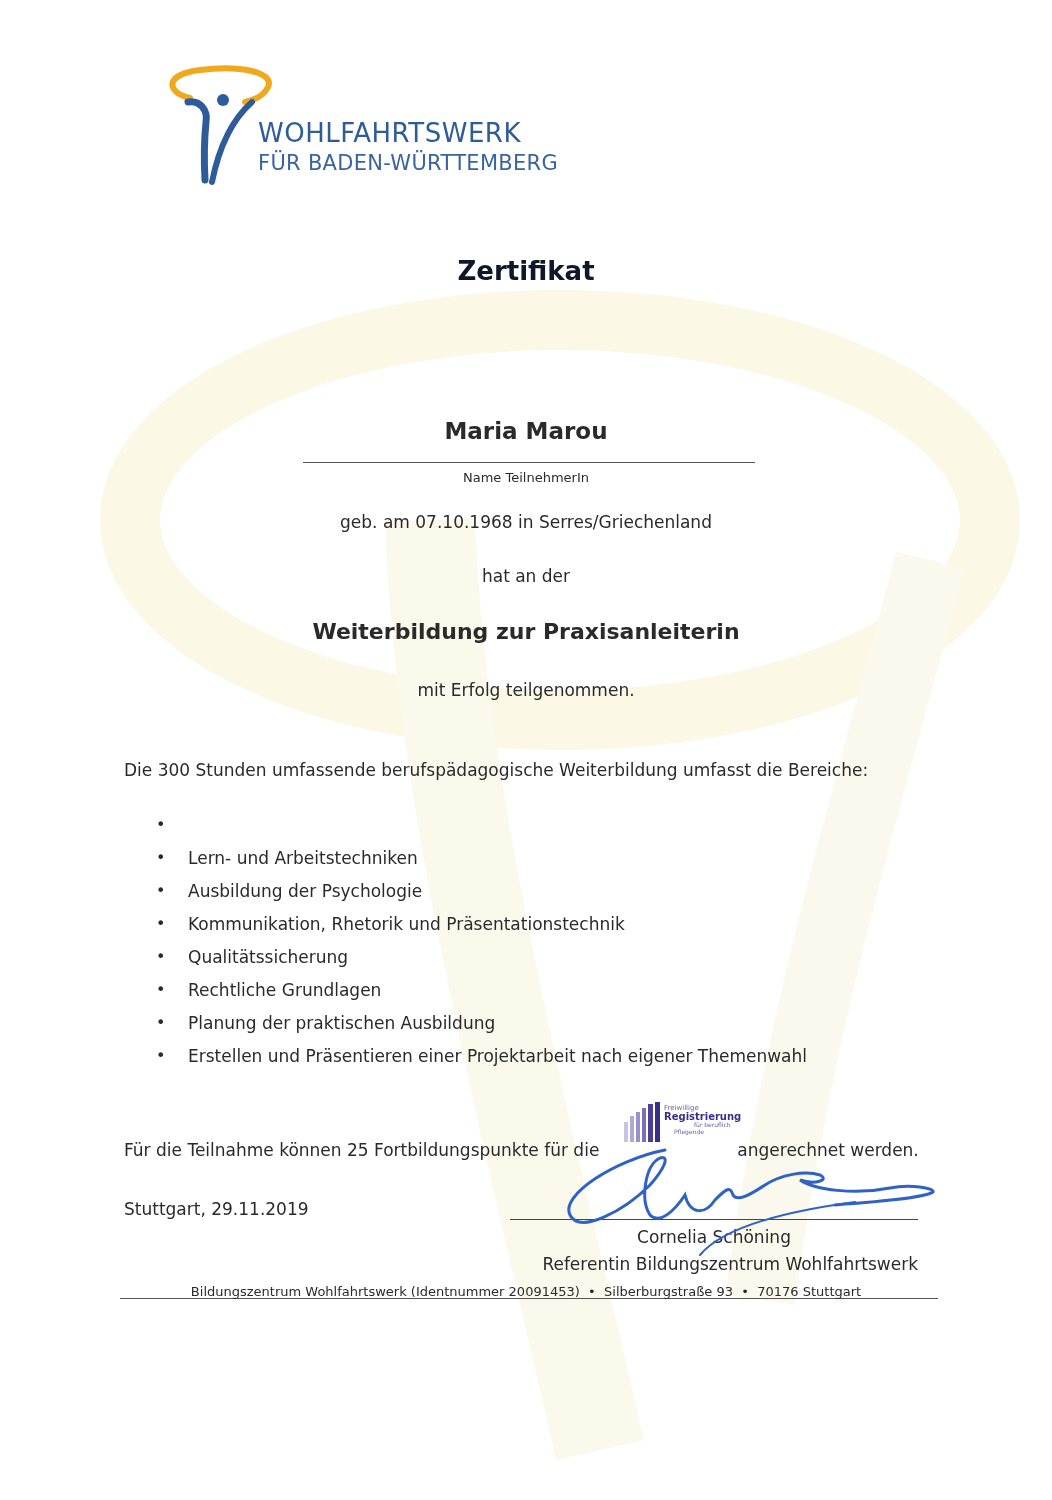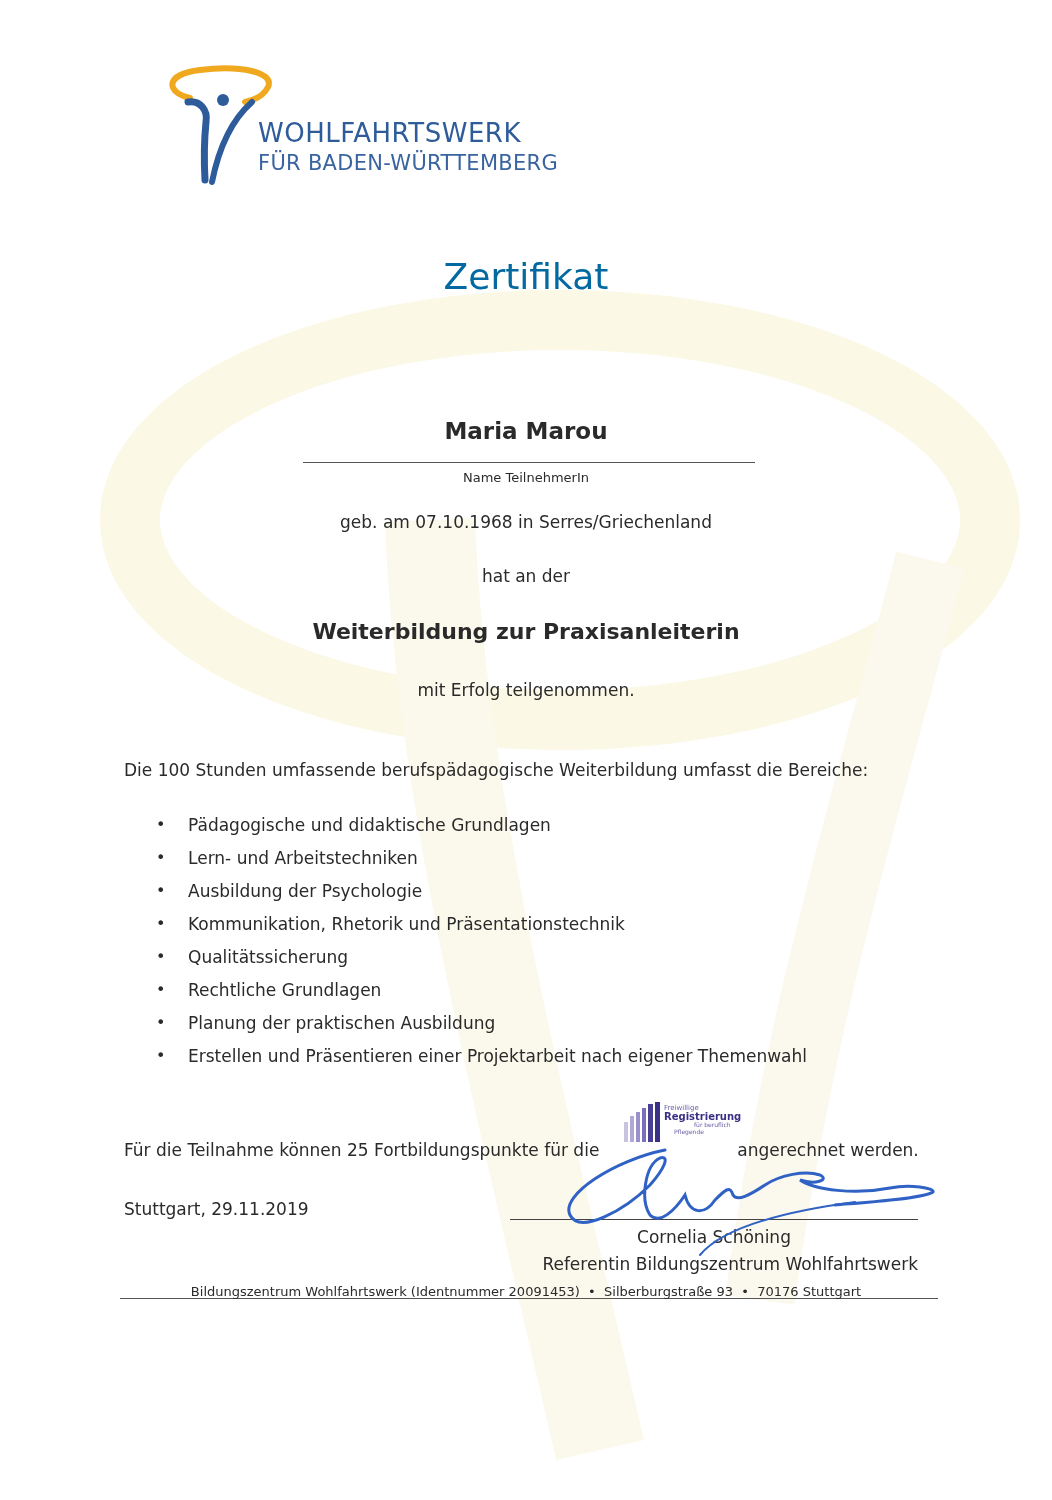--- a/index.html
+++ b/index.html
@@ -5,21 +5,21 @@
     html, body { margin: 0; padding: 0; }
     body {
       width: 1052px; height: 1500px; background: #ffffff; position: relative; overflow: hidden;
       font-family: "DejaVu Sans", "Liberation Sans", sans-serif; color: #2a2a2a;
     }
     .watermark { position: absolute; left: 0; top: 0; width: 1052px; height: 1500px; pointer-events: none; }
     .abs { position: absolute; }
     .logo-title { left: 258px; top: 118px; font-size: 26px; color: #2e5b99; letter-spacing: 0.5px; }
     .logo-sub { left: 258px; top: 151px; font-size: 21px; color: #3a64a0; letter-spacing: 0.3px; }
     .center { left: 0; width: 1052px; text-align: center; }
-    .title { top: 256px; font-size: 36px; font-weight: normal; color: #0369a1; }
+    .title { top: 256px; font-size: 26px; font-weight: bold; color: #0f172a; }
     .name { top: 418px; font-size: 23px; font-weight: bold; }
     .name-line { left: 303px; top: 462px; width: 452px; height: 1px; background: #555; }
     .name-label { top: 470px; font-size: 13px; }
     .birth { top: 512px; font-size: 17px; }
     .hat { top: 566px; font-size: 17px; }
     .course { top: 619px; font-size: 22px; font-weight: bold; }
     .success { top: 680px; font-size: 17px; }
     .intro { left: 124px; top: 760px; font-size: 17px; }
     ul.areas { position: absolute; left: 124px; top: 812px; margin: 0; padding: 0; list-style: none; }
     ul.areas li { height: 33px; font-size: 17px; line-height: 26px; position: relative; padding-left: 64px; }
@@ -55,24 +55,24 @@
 
 <div class="abs center title">Zertifikat</div>
 <div class="abs center name">Maria Marou</div>
 <div class="abs name-line"></div>
 <div class="abs center name-label">Name TeilnehmerIn</div>
 <div class="abs center birth">geb. am 07.10.1968 in Serres/Griechenland</div>
 <div class="abs center hat">hat an der</div>
 <div class="abs center course">Weiterbildung zur Praxisanleiterin</div>
 <div class="abs center success">mit Erfolg teilgenommen.</div>
 
-<div class="abs intro">Die 100 Stunden umfassende berufspädagogische Weiterbildung umfasst die Bereiche:</div>
+<div class="abs intro">Die 300 Stunden umfassende berufspädagogische Weiterbildung umfasst die Bereiche:</div>
 
 <ul class="areas">
-  <li><span class="bullet">•</span><span>Pädagogische und didaktische Grundlagen</span></li>
+  <li><span class="bullet">•</span></li>
   <li><span class="bullet">•</span><span>Lern- und Arbeitstechniken</span></li>
   <li><span class="bullet">•</span><span>Ausbildung der Psychologie</span></li>
   <li><span class="bullet">•</span><span>Kommunikation, Rhetorik und Präsentationstechnik</span></li>
   <li><span class="bullet">•</span><span>Qualitätssicherung</span></li>
   <li><span class="bullet">•</span><span>Rechtliche Grundlagen</span></li>
   <li><span class="bullet">•</span><span>Planung der praktischen Ausbildung</span></li>
   <li><span class="bullet">•</span><span>Erstellen und Präsentieren einer Projektarbeit nach eigener Themenwahl</span></li>
 </ul>
 
 <div class="abs points">

